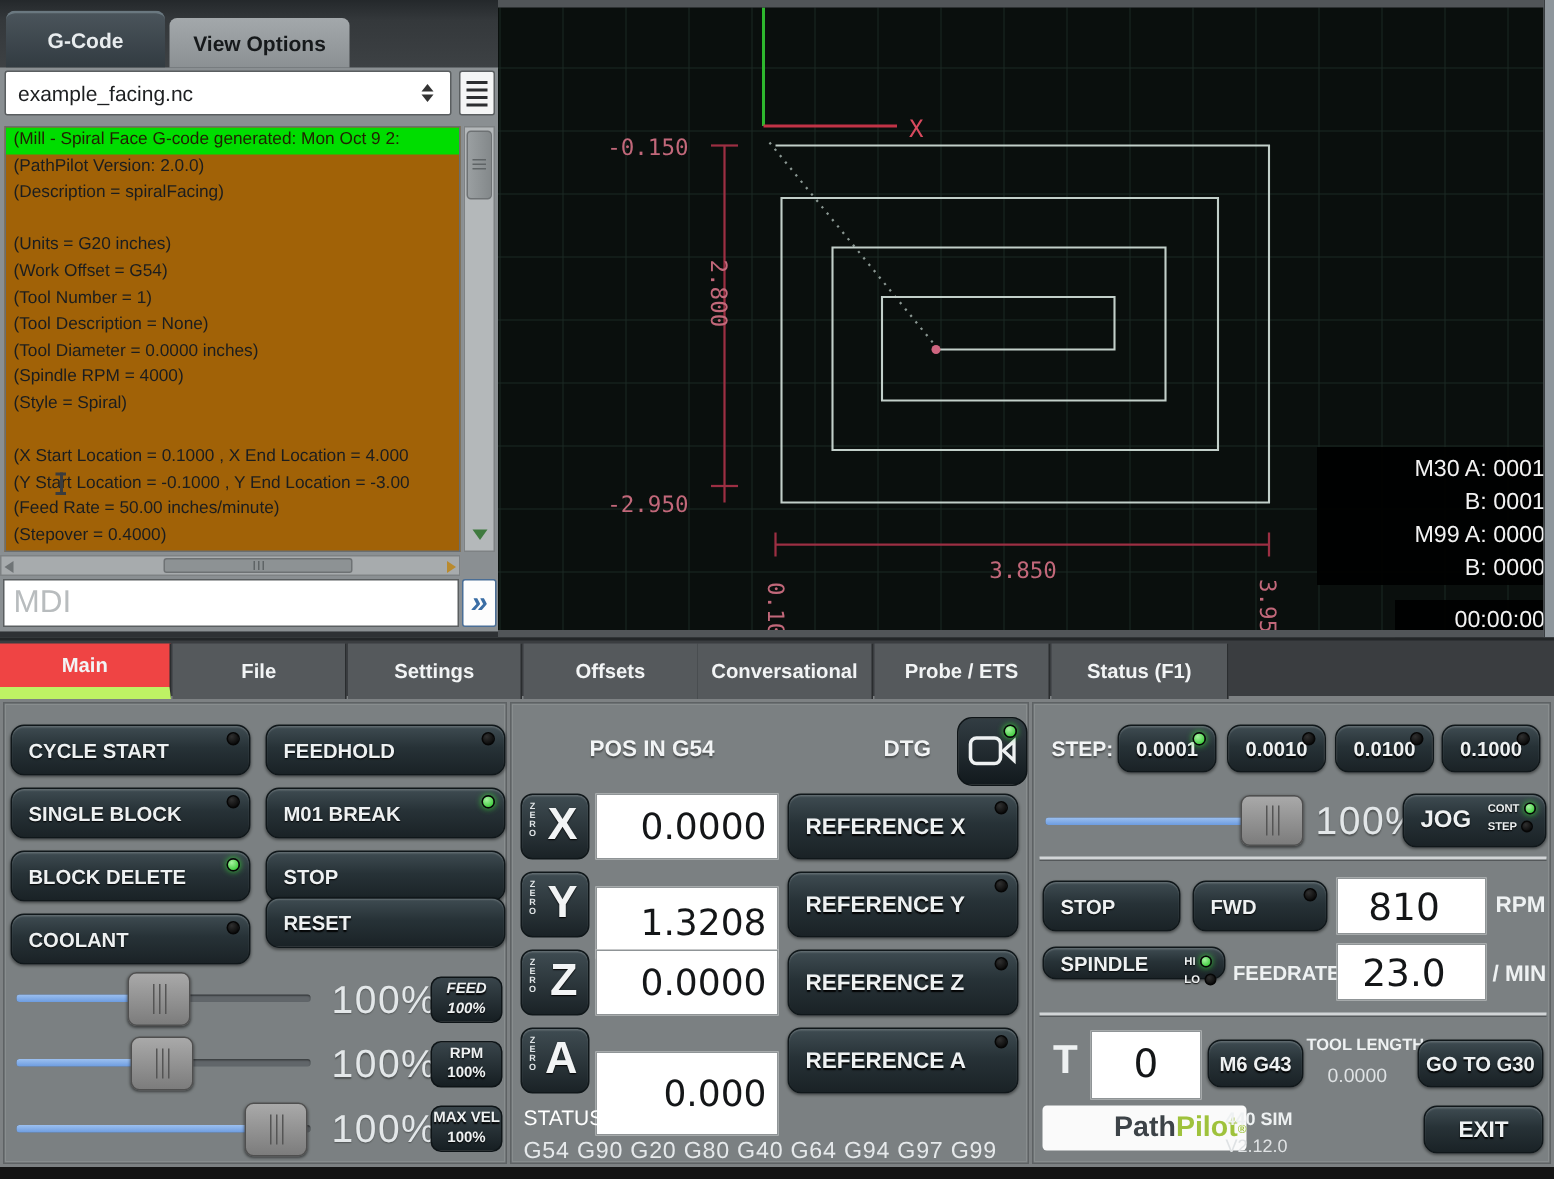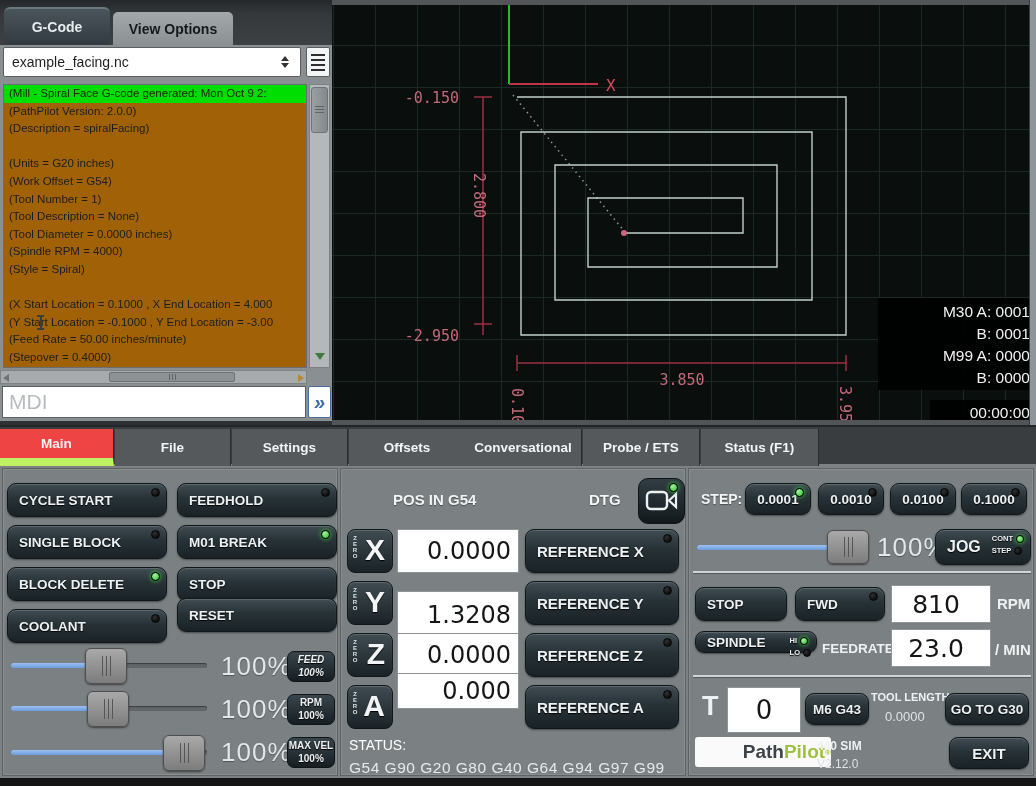--- a/index.html
+++ b/index.html
@@ -386,21 +386,21 @@
       </div>
     <div class="btn" style="left:184px; top:164px; width:154px; height:44px; font-size:15px;">
       <span class="lab">REFERENCE Z</span>
         <span class="led"></span>
       </div>
 
     <div class="zero-btn" style="left:6px; top:216px;">
       <span class="zero-v">ZERO</span>
       <span class="zero-letter">A</span>
       </div>
-    <div class="field" style="left:56px; top:204px; width:122px; height:36px; font-size:24px; padding-right:7px;">
+    <div class="field" style="left:56px; top:232px; width:122px; height:56px; font-size:24px; padding-right:7px;">
         <span>0.000</span>
       </div>
     <div class="btn" style="left:184px; top:216px; width:154px; height:44px; font-size:15px;">
       <span class="lab">REFERENCE A</span>
         <span class="led"></span>
       </div>
 
     <div class="status-label" style="left:8px; top:268px;">STATUS:</div>
     <div class="status-codes" style="left:8px; top:290px;">G54 G90 G20 G80 G40 G64 G94 G97 G99</div>
   </div>

